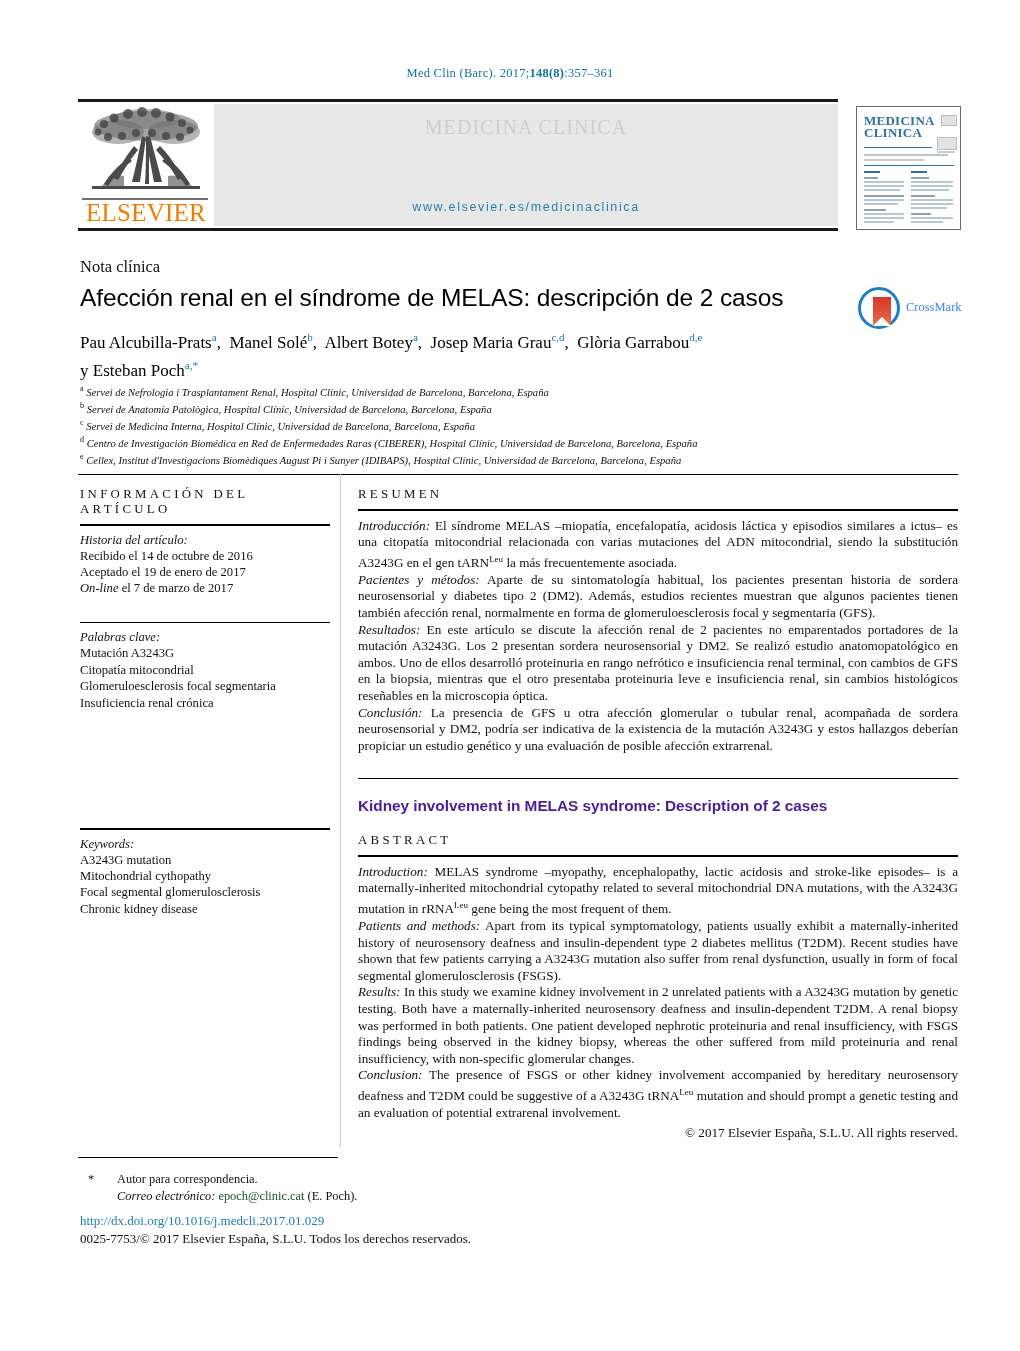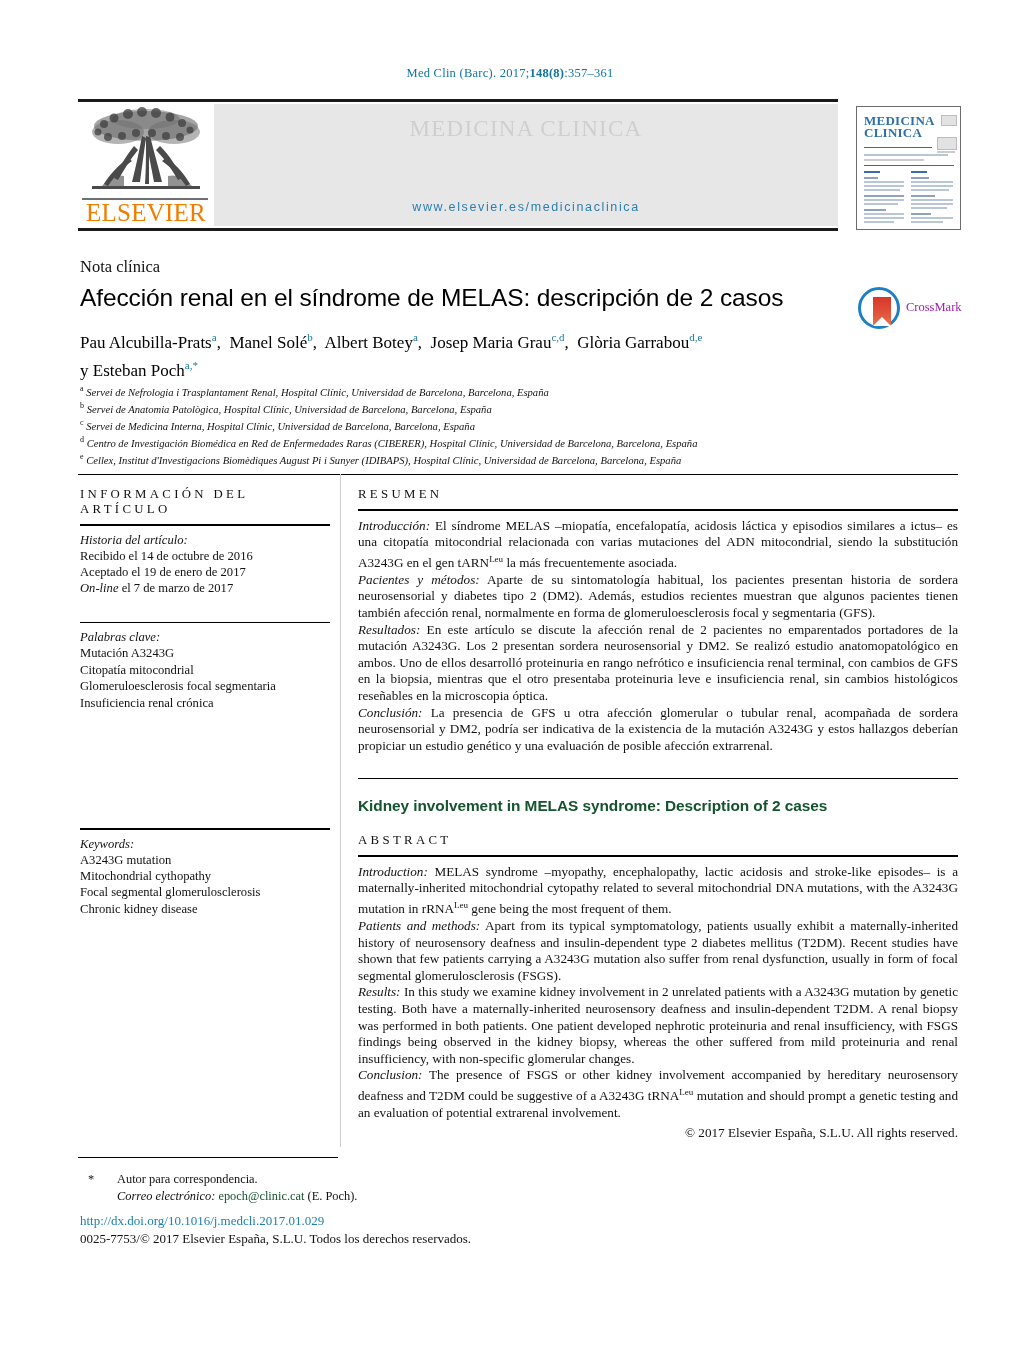--- a/index.html
+++ b/index.html
@@ -80,21 +80,21 @@
     left: 136px; top: 0;
     width: 624px; height: 122px;
     background: #e7e7e7;
   }
   .journal-title {
     position: absolute;
     left: 0; top: 12px;
     width: 624px;
     text-align: center;
     font-family: "Liberation Serif", serif;
-    font-size: 23px;
+    font-size: 20px;
     letter-spacing: 0.055em;
     color: #cfcfcf;
     white-space: nowrap;
   }
   .journal-url {
     position: absolute;
     left: 0; top: 96px;
     width: 624px;
     text-align: center;
     font-family: "Liberation Sans", sans-serif;
@@ -186,21 +186,21 @@
     position: absolute; left: 12px; top: 27px;
     width: 0; height: 0;
     border-left: 9px solid transparent;
     border-right: 9px solid transparent;
     border-bottom: 9px solid #ffffff;
   }
   .cm-text {
     position: absolute; left: 48px; top: 14px;
     font-family: "Liberation Serif", serif;
     font-size: 12.5px;
-    color: #a21caf;
+    color: #3b82f6;
   }
 
   
   .affils {
     position: absolute;
     left: 80px; top: 382px;
     width: 800px;
     font-family: "Liberation Serif", serif;
     font-style: italic;
     font-size: 10.6px;
@@ -275,21 +275,21 @@
     font-family: "Liberation Serif", serif;
     font-size: 13.2px;
     margin-top: 3px;
     color: #111;
   }
 
   .en-title {
     font-family: "Liberation Sans", sans-serif;
     font-size: 15.4px;
     font-weight: bold;
-    color: #14532d;
+    color: #4c1d95;
     letter-spacing: -0.003em;
   }
 
   
   .foot-rule {
     position: absolute;
     left: 78px; top: 1157px;
     width: 260px; height: 1px;
     background: #000;
   }

